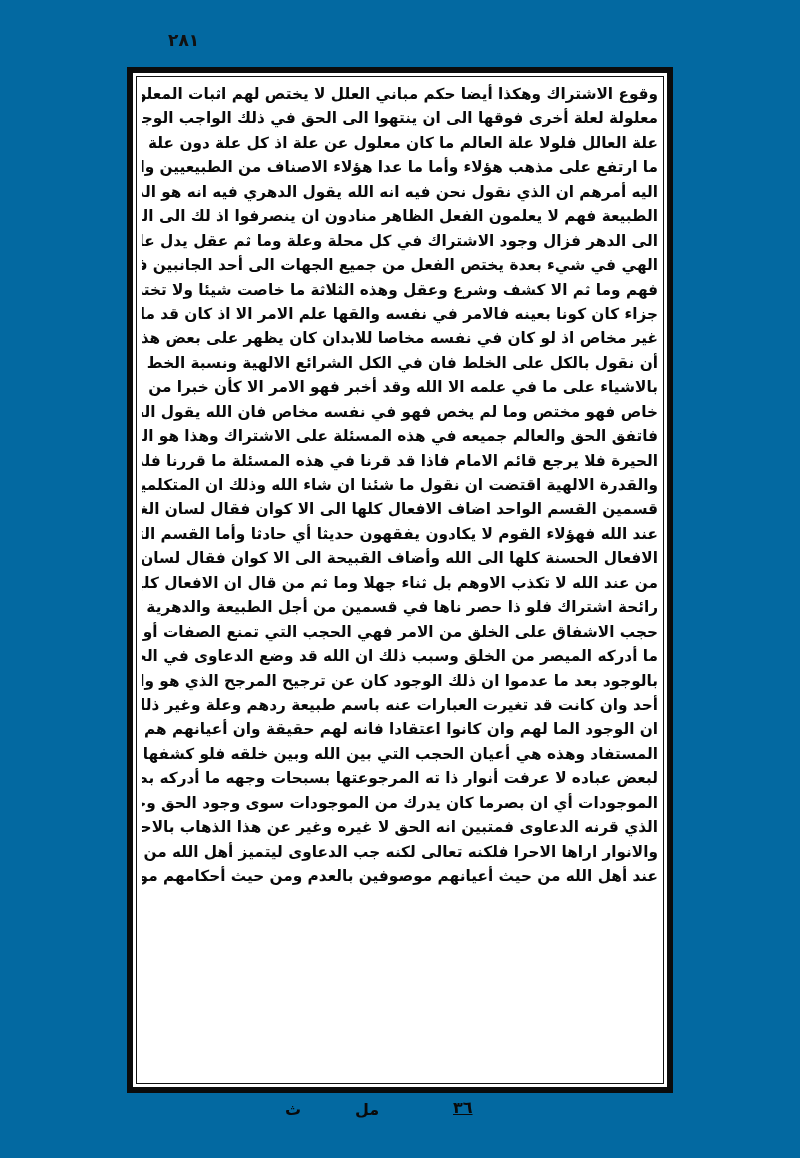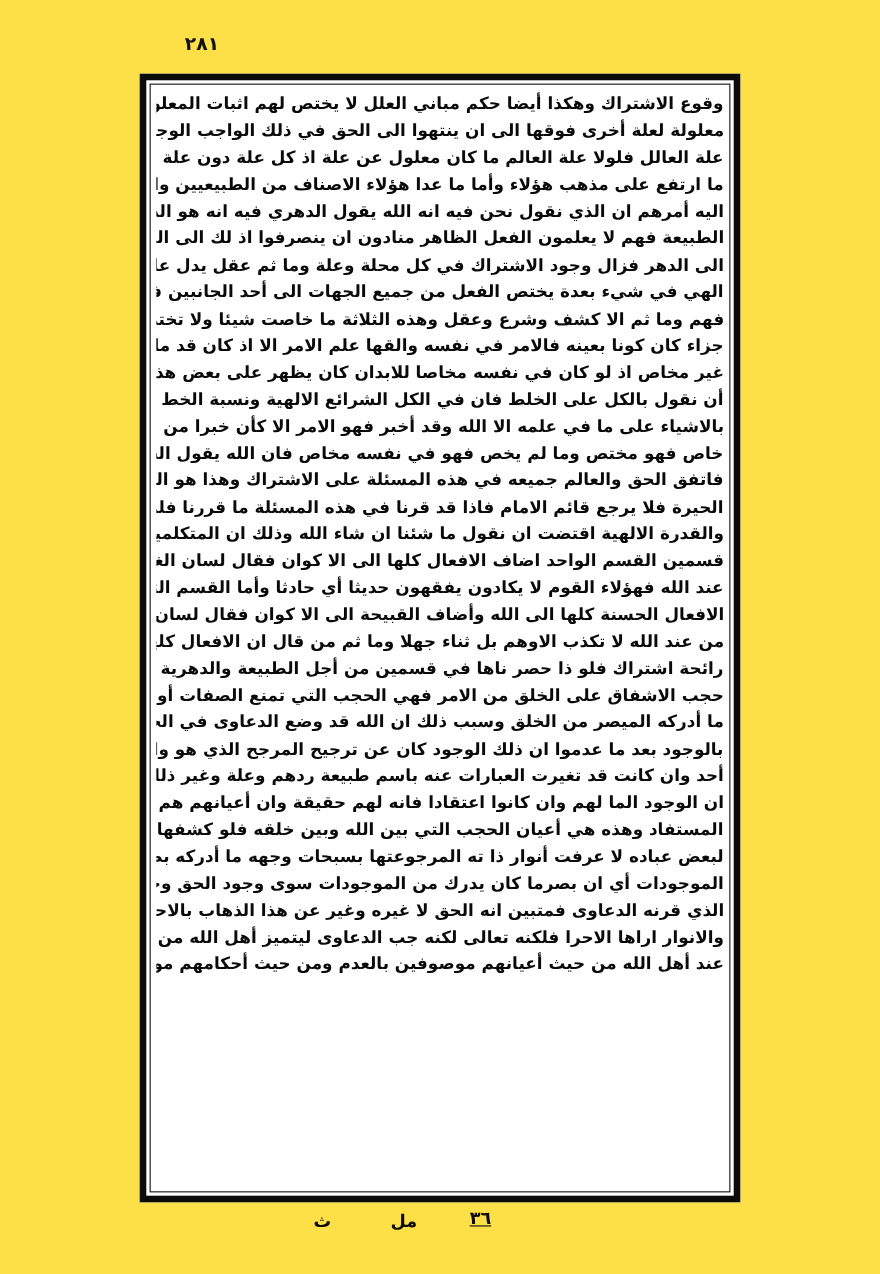--- a/index.html
+++ b/index.html
@@ -13,21 +13,21 @@
     height: 1158px;
     position: relative;
     font-family: "DejaVu Sans", sans-serif;
     overflow: hidden;
   }
 
   
   .page-sheet {
     position: absolute;
     inset: 0;
-    background: #fde047;
+    background: #0369a1;
   }
 
   
   .folio-number {
     position: absolute;
     left: 168px;
     top: 30px;
     font-size: 17px;
     font-weight: 700;
     color: #111111;
@@ -104,21 +104,21 @@
   }
   .footer-mark {
     position: absolute;
     font-size: 16px;
     font-weight: 700;
     color: #0a0a0a;
     direction: rtl;
     white-space: nowrap;
     font-family: "DejaVu Sans", sans-serif;
   }
-  .footer-mark.catchword-signature { left: 300px; top: 0px; text-decoration: underline; }
+  .footer-mark.catchword-signature { left: 326px; top: 0px; text-decoration: underline; }
   .footer-mark.catchword-middle    { left: 228px; top: 2px; }
   .footer-mark.catchword-left      { left: 158px; top: 2px; }
 </style>
 </head>
 <body>
 
 <div class="page-sheet">
 
   <div class="folio-number">٢٨١</div>
 

